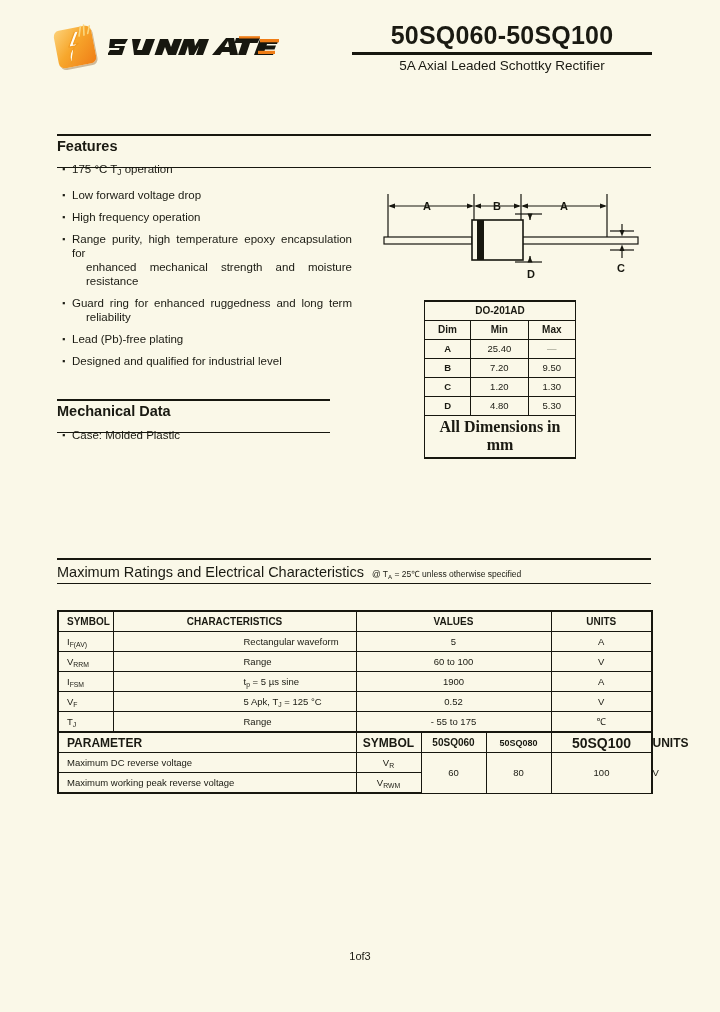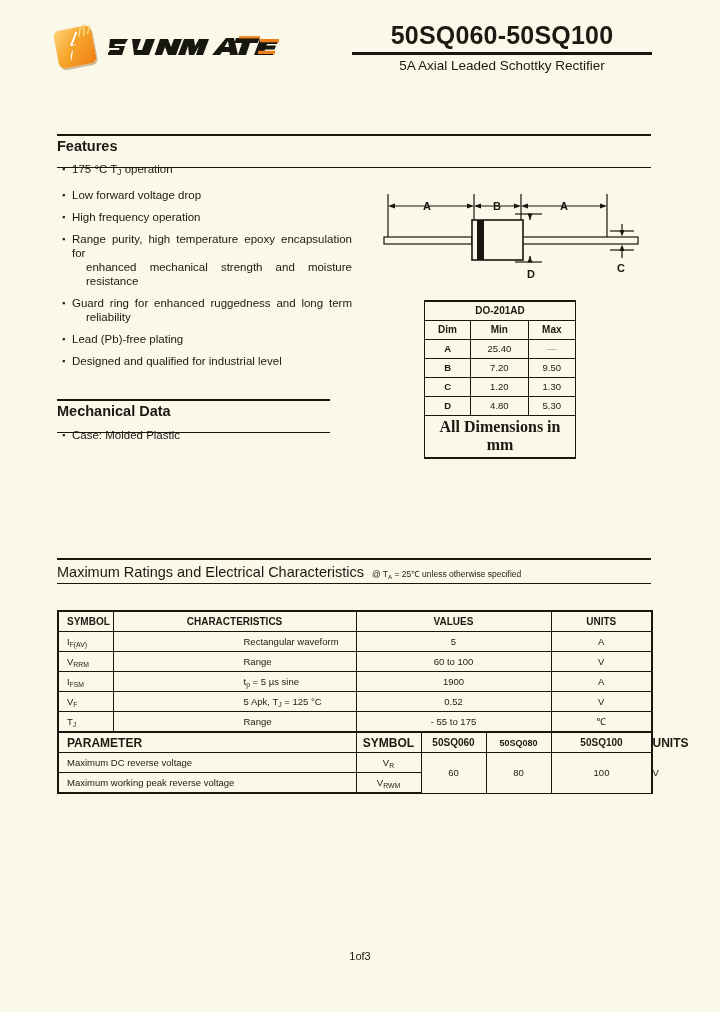--- a/index.html
+++ b/index.html
@@ -498,21 +498,21 @@
           <td class="char">Range</td>
           <td class="ctr" colspan="3">- 55 to 175</td>
           <td class="ctr thick-r">℃</td>
         </tr>
 
         <tr>
           <td class="p2-hdr lft thick-top thick-l" colspan="2">PARAMETER</td>
           <td class="p2-hdr ctr thick-top">SYMBOL</td>
           <td class="p2-hdr ctr thick-top" style="font-size:10px">50SQ060</td>
           <td class="p2-hdr ctr thick-top" style="font-size:9px">50SQ080</td>
-          <td class="p2-hdr ctr thick-top" style="font-size:10px">50SQ100</td>
+          <td class="p2-hdr ctr thick-top" style="font-size:14px">50SQ100</td>
           <td class="p2-hdr ctr thick-top thick-r">UNITS</td>
         </tr>
 
         <tr>
           <td class="lft thick-l" colspan="2">Maximum DC reverse voltage</td>
           <td class="ctr"><span>V</span><sub>R</sub></td>
           <td class="ctr" rowspan="2">60</td>
           <td class="ctr" rowspan="2">80</td>
           <td class="ctr" rowspan="2">100</td>
           <td class="ctr thick-r" rowspan="2">V</td>

